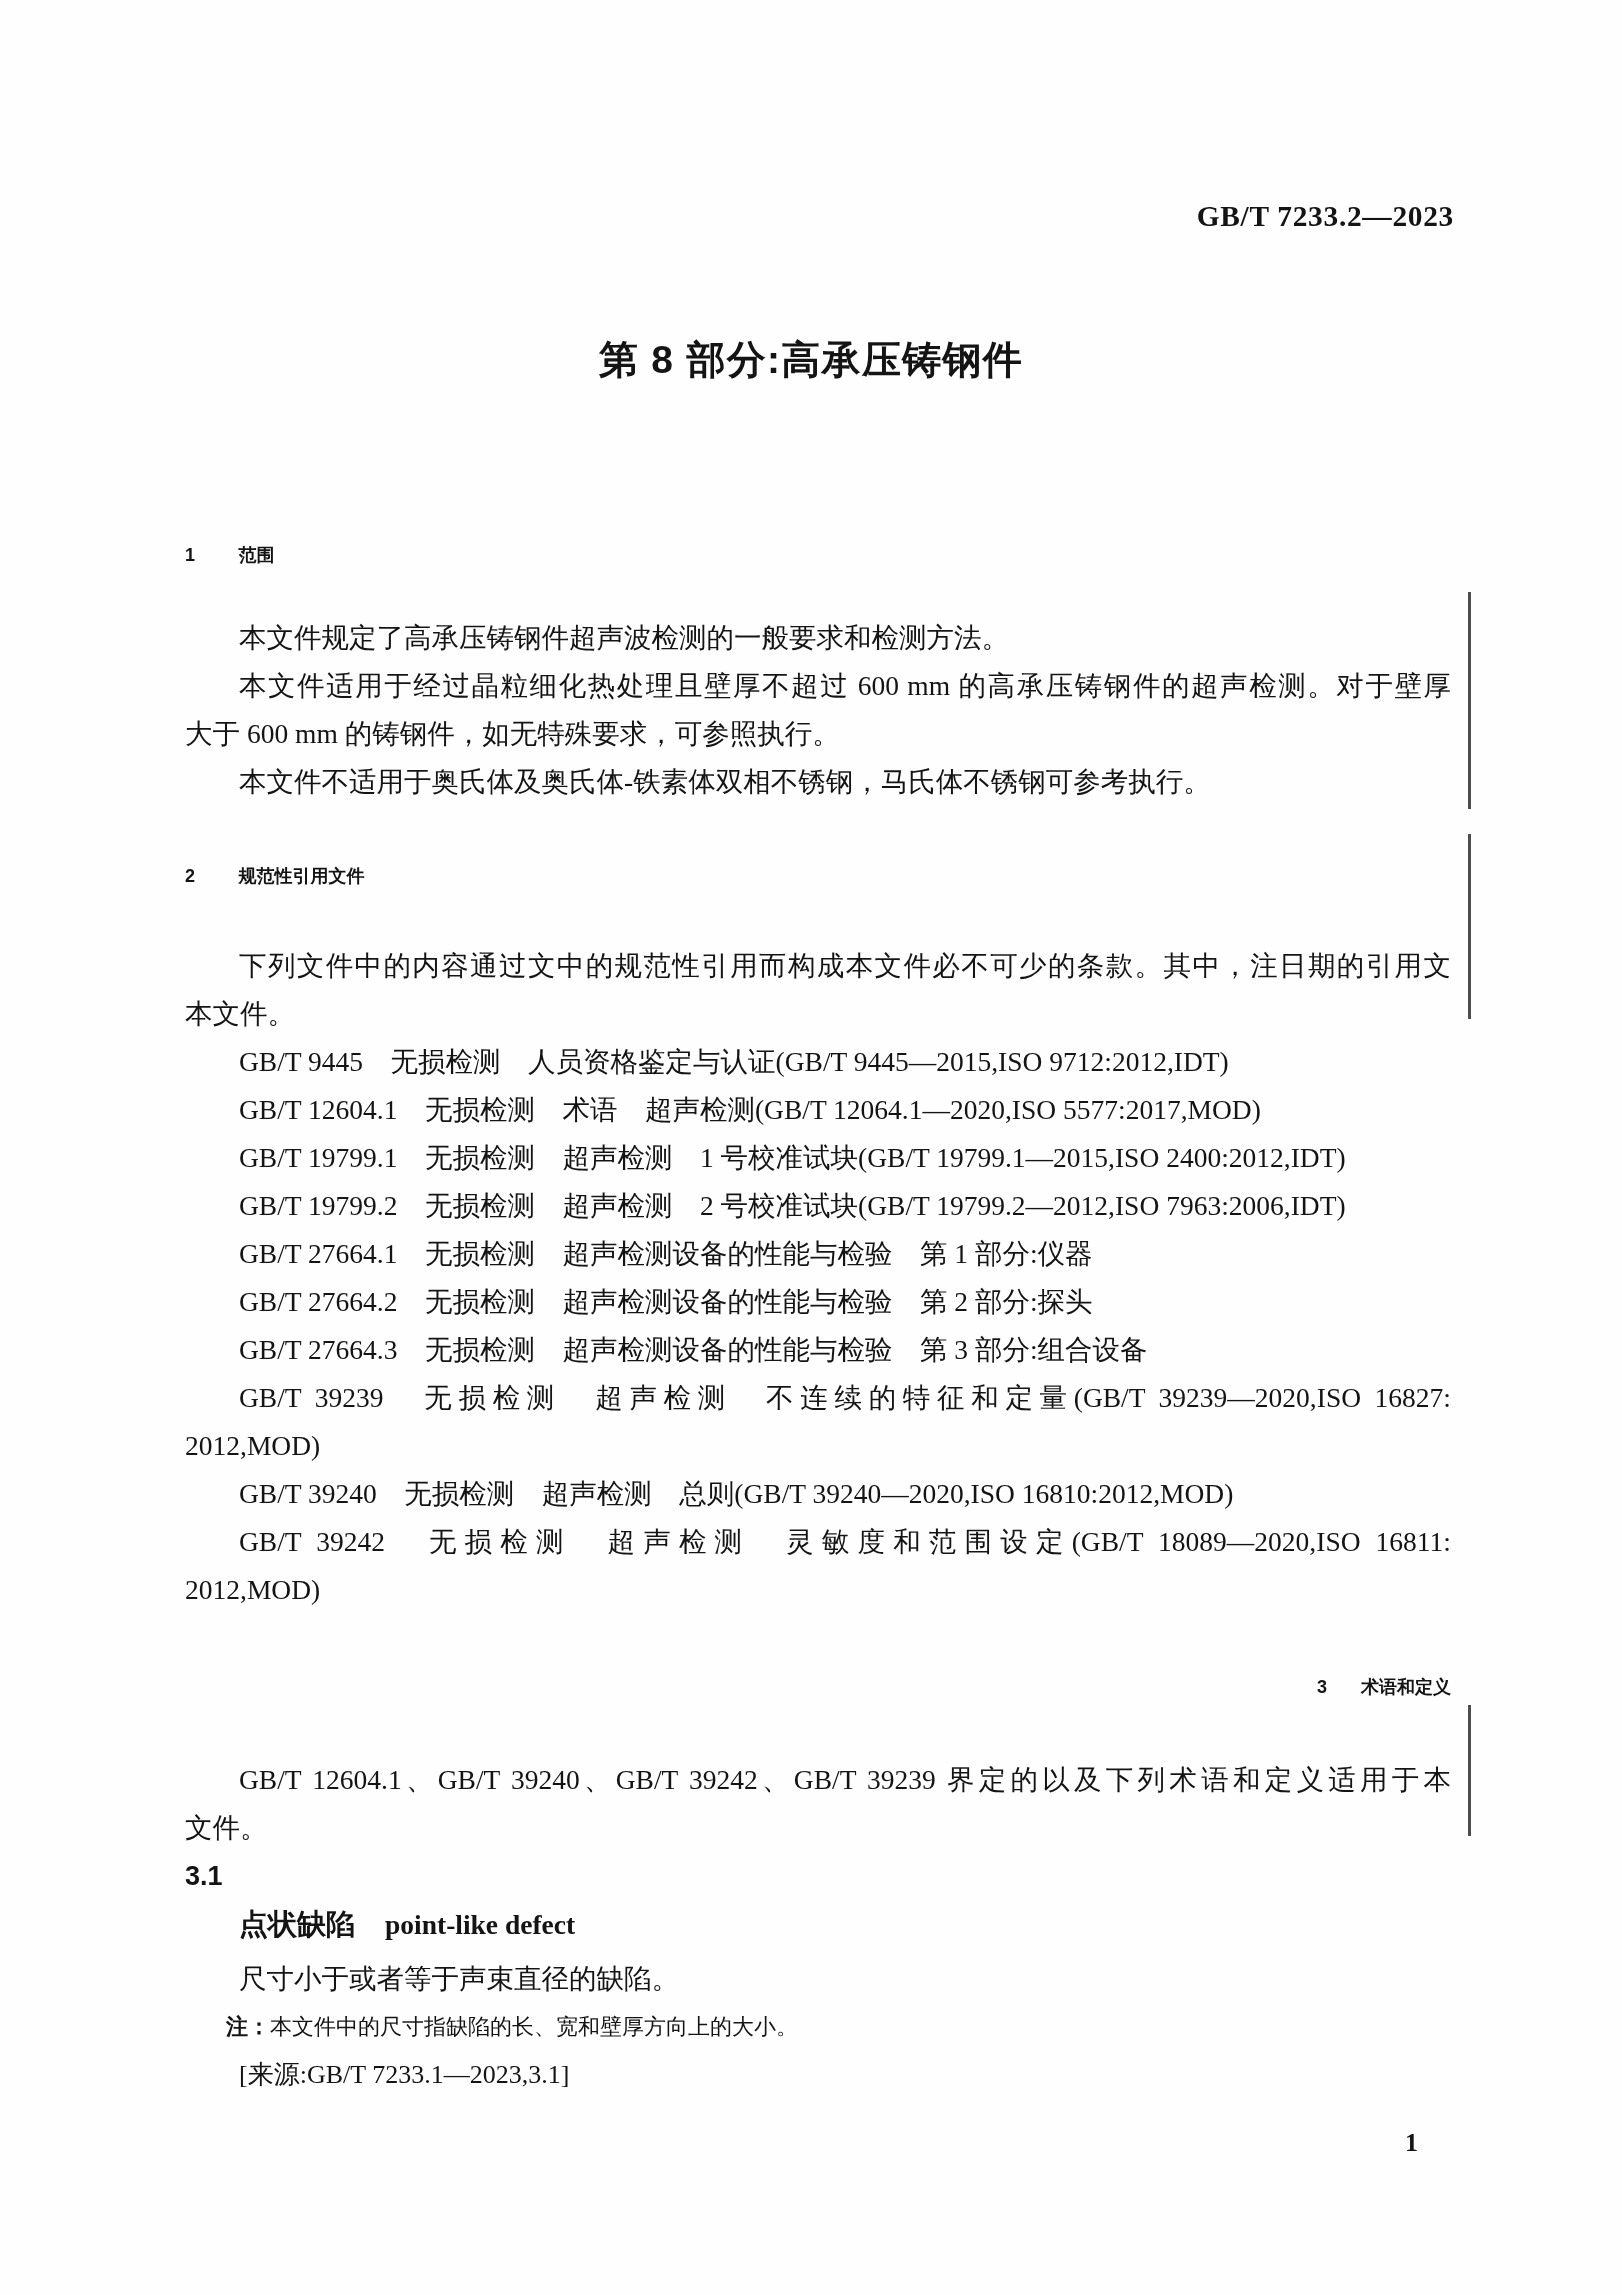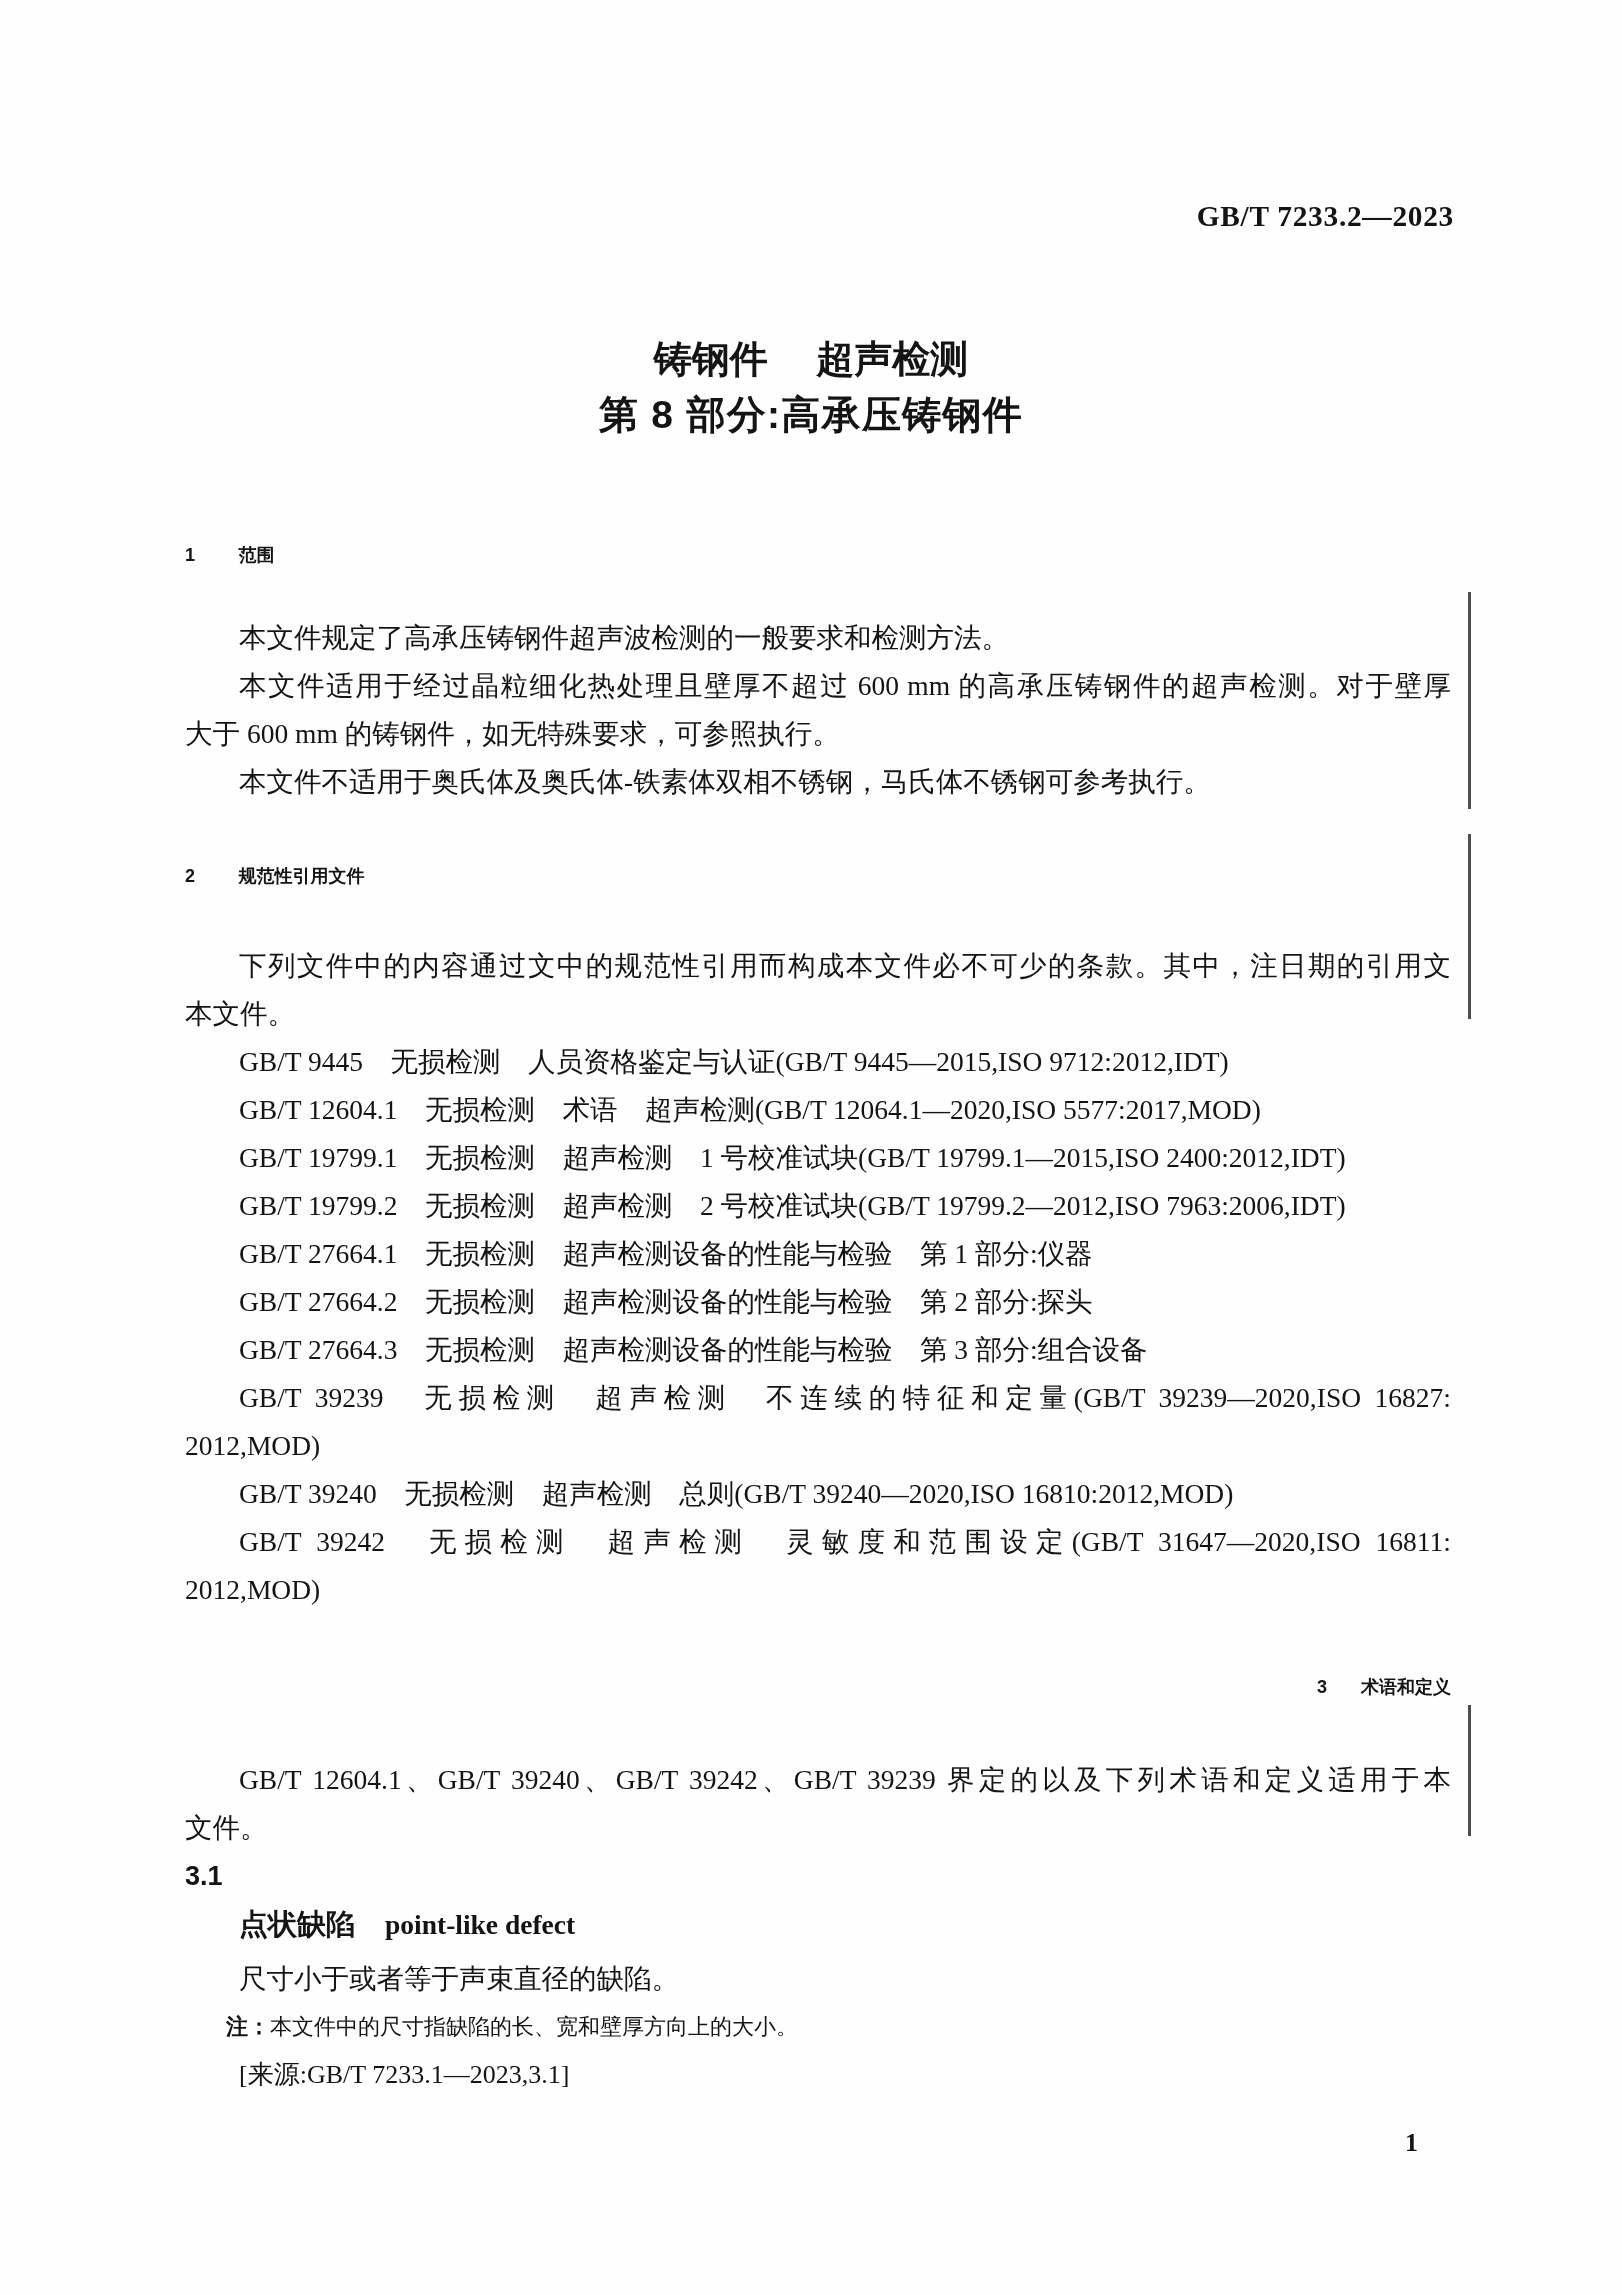--- a/index.html
+++ b/index.html
@@ -84,21 +84,20 @@
   .bar-3 { top:1705px; height:131px; }
 </style>
 </head>
 <body>
 
 <div class="page">
 
   <div class="doc-header txt">GB/T 7233.2—2023</div>
 
   <div class="doc-title">
-    <div class="t1 txt">铸钢件　 超声检测</div>
     <div class="t2 txt">第 8 部分:高承压铸钢件</div>
   </div>
 
   <div class="content">
 
     <div class="h h-1"><span class="hn">1</span><span class="ht">范围</span></div>
     <div class="line indent">本文件规定了高承压铸钢件超声波检测的一般要求和检测方法。</div>
     <div class="line indent fill">本文件适用于经过晶粒细化热处理且壁厚不超过 600 mm 的高承压铸钢件的超声检测。对于壁厚</div>
     <div class="line">大于 600 mm 的铸钢件，如无特殊要求，可参照执行。</div>
     <div class="line indent">本文件不适用于奥氏体及奥氏体-铁素体双相不锈钢，马氏体不锈钢可参考执行。</div>
@@ -110,21 +109,21 @@
     <div class="line indent">GB/T 9445　无损检测　人员资格鉴定与认证(GB/T 9445—2015,ISO 9712:2012,IDT)</div>
     <div class="line indent">GB/T 12604.1　无损检测　术语　超声检测(GB/T 12064.1—2020,ISO 5577:2017,MOD)</div>
     <div class="line indent">GB/T 19799.1　无损检测　超声检测　1 号校准试块(GB/T 19799.1—2015,ISO 2400:2012,IDT)</div>
     <div class="line indent">GB/T 19799.2　无损检测　超声检测　2 号校准试块(GB/T 19799.2—2012,ISO 7963:2006,IDT)</div>
     <div class="line indent">GB/T 27664.1　无损检测　超声检测设备的性能与检验　第 1 部分:仪器</div>
     <div class="line indent">GB/T 27664.2　无损检测　超声检测设备的性能与检验　第 2 部分:探头</div>
     <div class="line indent">GB/T 27664.3　无损检测　超声检测设备的性能与检验　第 3 部分:组合设备</div>
     <div class="line indent fill">GB/T 39239　无损检测　超声检测　不连续的特征和定量(GB/T 39239—2020,ISO 16827:</div>
     <div class="line">2012,MOD)</div>
     <div class="line indent">GB/T 39240　无损检测　超声检测　总则(GB/T 39240—2020,ISO 16810:2012,MOD)</div>
-    <div class="line indent fill">GB/T 39242　无损检测　超声检测　灵敏度和范围设定(GB/T 31647—2020,ISO 16811:</div>
+    <div class="line indent fill">GB/T 39242　无损检测　超声检测　灵敏度和范围设定(GB/T 18089—2020,ISO 16811:</div>
     <div class="line">2012,MOD)</div>
 
     <div class="h h-3"><span class="hn">3</span><span class="ht">术语和定义</span></div>
     <div class="line indent fill">GB/T 12604.1、GB/T 39240、GB/T 39242、GB/T 39239 界定的以及下列术语和定义适用于本</div>
     <div class="line">文件。</div>
 
     <div class="line clause-num">3.1</div>
     <div class="term-line"><span class="term-zh">点状缺陷</span><span class="term-en">point-like defect</span></div>
     <div class="line indent">尺寸小于或者等于声束直径的缺陷。</div>
     <div class="note-line"><span class="note-label">注：</span><span class="txt">本文件中的尺寸指缺陷的长、宽和壁厚方向上的大小。</span></div>

